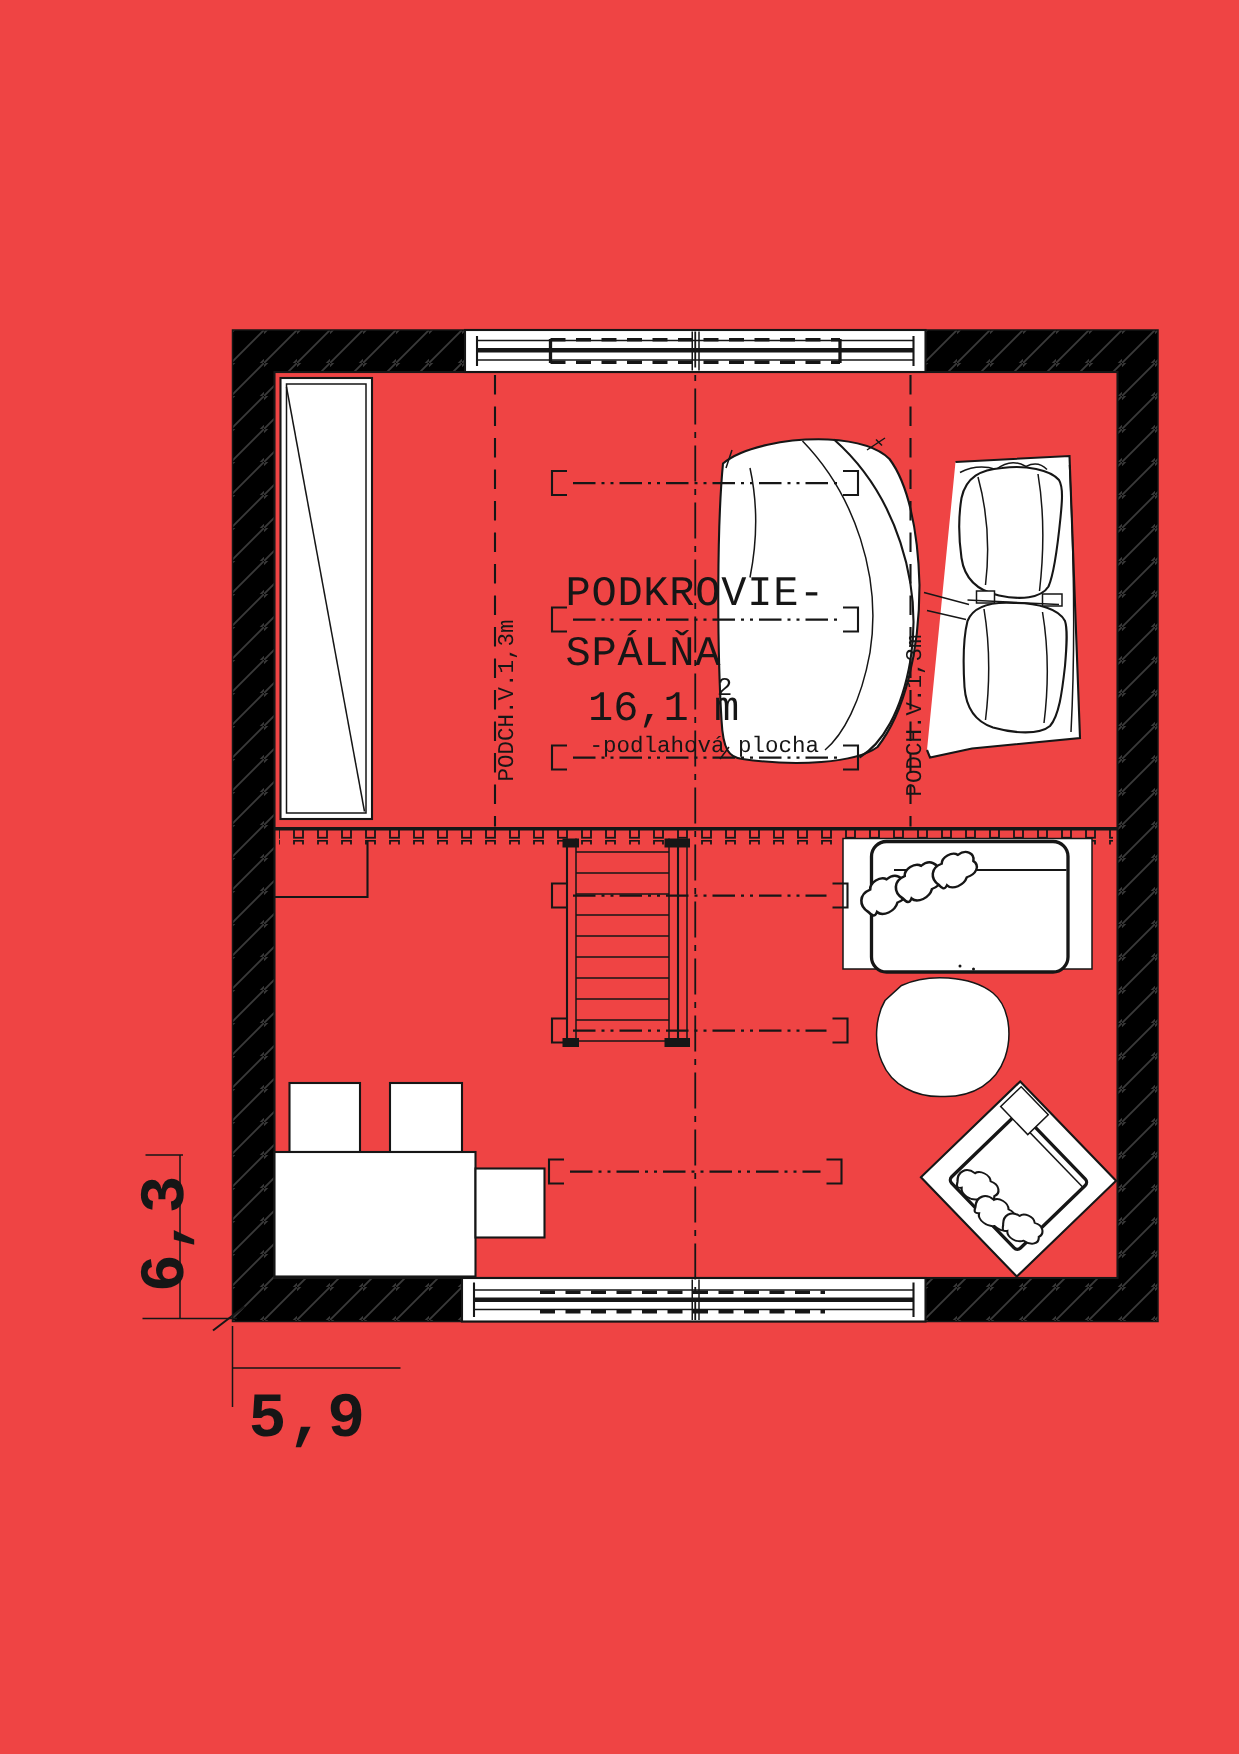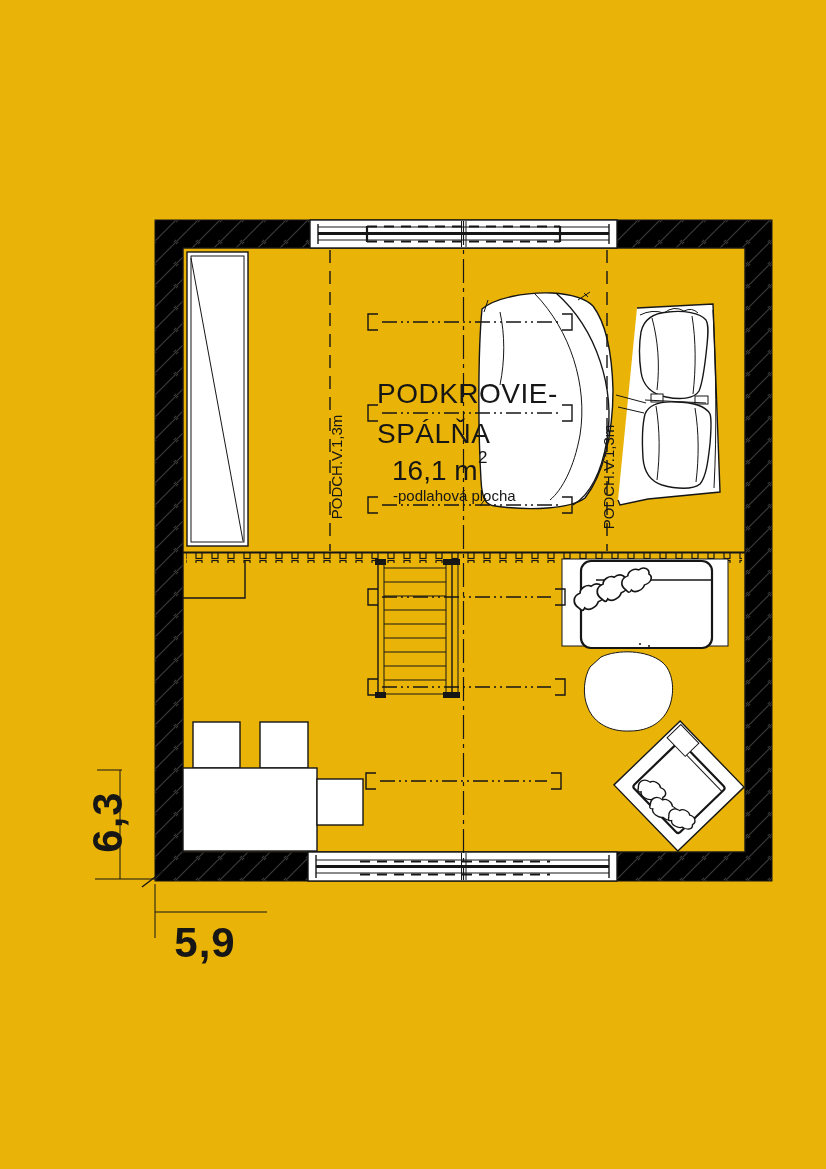--- a/index.html
+++ b/index.html
@@ -1,17 +1,17 @@
 <!DOCTYPE html>
 <html><head>
 <meta charset="utf-8">
 <style>
   html,body{margin:0;padding:0;background:#ffffff;}
-  .canvas{position:relative;width:826px;height:1169px;background:#eab308;overflow:hidden;
-          font-family:Liberation Sans, sans-serif;}
+  .canvas{position:relative;width:826px;height:1169px;background:#ef4444;overflow:hidden;
+          font-family:Liberation Mono, monospace;}
   svg{position:absolute;left:0;top:0;}
   #plan{color:#161616;}
   .ln{stroke:currentColor;fill:none;stroke-width:1.4;}
   .ln1{stroke:currentColor;fill:none;stroke-width:1;}
   .ln2{stroke:currentColor;fill:none;stroke-width:2.2;}
   .ln3{stroke:currentColor;fill:none;stroke-width:3;}
   .fw{fill:#ffffff;}
   .dash{stroke-dasharray:13 8;}
   .cdash{stroke-dasharray:24 5 4 5;stroke-width:1.2;}
   .bdash{stroke-dasharray:15 4 2 4 2 4;stroke-width:1.5;}

